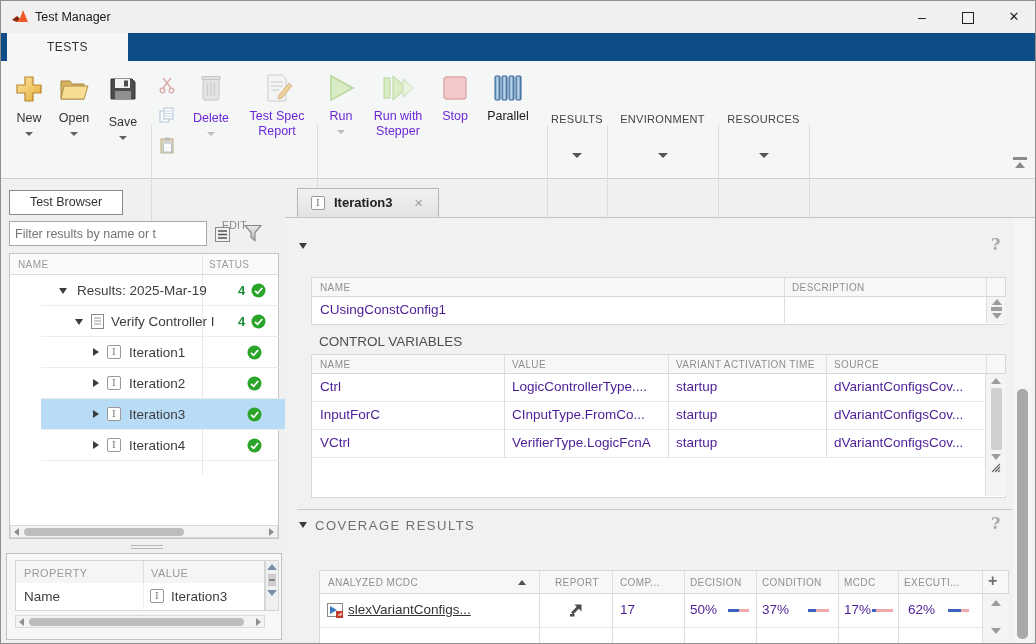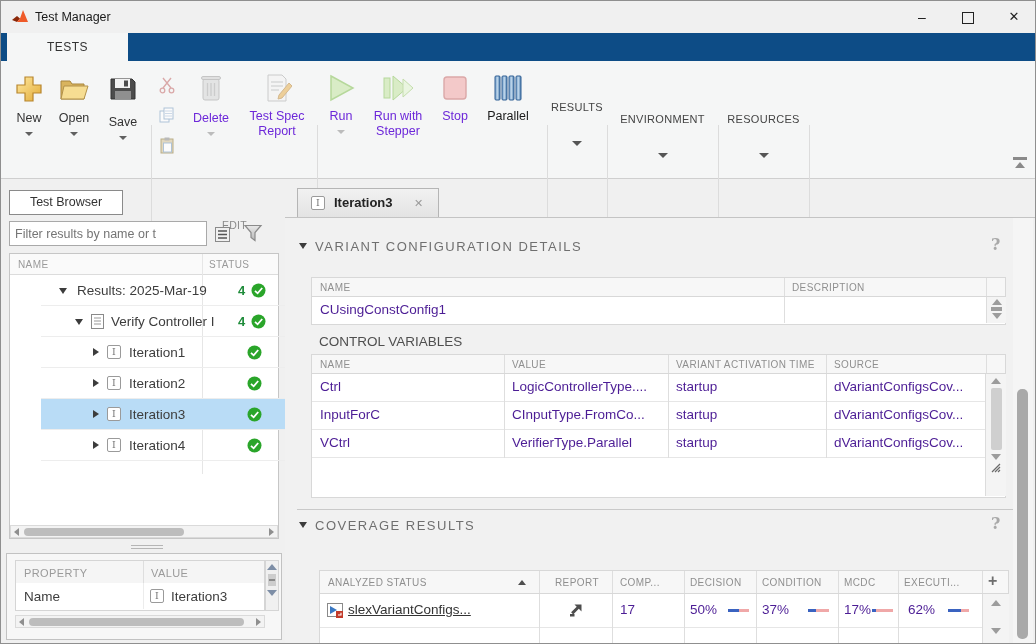--- a/index.html
+++ b/index.html
@@ -222,21 +222,21 @@
         <rect x="9" y="3" width="5" height="24" rx="1" fill="url(#pb)" stroke="#2f5f94"></rect>
         <rect x="16" y="3" width="5" height="24" rx="1" fill="url(#pb)" stroke="#2f5f94"></rect>
         <rect x="23" y="3" width="5" height="24" rx="1" fill="url(#pb)" stroke="#2f5f94"></rect>
       </svg>
       <div class="bigbtn-label" style="margin-top:2px;color:#1a1a1a">Parallel</div>
     </div>
     <div class="abs grouplabel" style="left:317px;width:228px">RUN</div>
     <div class="abs vsep" style="left:546px"></div>
 
     <div class="abs" style="left:546px;top:0;width:60px;height:118px">
-      <div class="grp-title" style="margin-top:40px">RESULTS</div>
+      <div class="grp-title" style="margin-top:52px">RESULTS</div>
       <div class="chev" style="margin:28px auto 0"></div>
     </div>
     <div class="abs vsep" style="left:606px"></div>
     <div class="abs" style="left:606px;top:0;width:111px;height:118px">
       <div class="grp-title" style="margin-top:52px">ENVIRONMENT</div>
       <div class="chev" style="margin:28px auto 0"></div>
     </div>
     <div class="abs vsep" style="left:717px"></div>
     <div class="abs" style="left:717px;top:0;width:91px;height:118px">
       <div class="grp-title" style="margin-top:52px">RESOURCES</div>
@@ -388,21 +388,20 @@
   <div class="abs tabline"></div>
 
   <div class="abs maintab">
     <span class="abs iter-ic" style="left:13px;top:7px"><span>I</span></span>
     <span class="abs nowrap" style="left:36px;top:0;line-height:28px;font-size:13px;font-weight:bold;color:#222">Iteration3</span>
     <span class="abs" style="left:116px;top:0;line-height:28px;font-size:11px;color:#9a9a9a">✕</span>
   </div>
 
   <div class="abs" style="left:298px;top:236px;width:700px;height:20px">
     <span class="abs car-d" style="left:0;top:6px"></span>
-    <span class="abs sechdr nowrap" style="left:16px;top:2px">VARIANT CONFIGURATION DETAILS</span>
   </div>
   <div class="abs helpq" style="left:990px;top:234px">?</div>
 
   <div class="abs tbl-h" style="left:310px;top:276px;width:695px;height:20px">
     <span class="abs tbl-ht" style="left:8px;top:4px">NAME</span>
     <span class="abs tbl-ht" style="left:480px;top:4px">DESCRIPTION</span>
     <div class="abs colline" style="left:472px;top:0;height:18px"></div>
     <div class="abs colline" style="left:674px;top:0;height:18px"></div>
   </div>
   <div class="abs whitebg" style="left:310px;top:296px;width:695px;height:28px">
@@ -441,21 +440,21 @@
     <div class="abs" style="left:0;top:28px;width:673px;height:28px">
       <span class="abs tbl-cell nowrap" style="left:8px;top:5px;width:178px">InputForC</span>
       <span class="abs tbl-cell nowrap" style="left:200px;top:5px;width:150px">CInputType.FromCo...</span>
       <span class="abs tbl-cell nowrap" style="left:364px;top:5px;width:144px">startup</span>
       <span class="abs tbl-cell nowrap" style="left:522px;top:5px;width:145px">dVariantConfigsCov...</span>
       <div class="abs rowline" style="left:0;top:27px;width:673px"></div>
     </div>
 
     <div class="abs" style="left:0;top:56px;width:673px;height:28px">
       <span class="abs tbl-cell nowrap" style="left:8px;top:5px;width:178px">VCtrl</span>
-      <span class="abs tbl-cell nowrap" style="left:200px;top:5px;width:150px">VerifierType.Parallel</span>
+      <span class="abs tbl-cell nowrap" style="left:200px;top:5px;width:150px">VerifierType.LogicFcnA</span>
       <span class="abs tbl-cell nowrap" style="left:364px;top:5px;width:144px">startup</span>
       <span class="abs tbl-cell nowrap" style="left:522px;top:5px;width:145px">dVariantConfigsCov...</span>
       <div class="abs rowline" style="left:0;top:27px;width:673px"></div>
     </div>
     <div class="abs colline" style="left:192px;top:0;height:84px"></div>
     <div class="abs colline" style="left:356px;top:0;height:84px"></div>
     <div class="abs colline" style="left:514px;top:0;height:84px"></div>
 
     <div class="abs scrollcol" style="left:673px;top:0;width:21px;height:122px">
       <div class="sa sa-u" style="margin:4px auto 0"></div>
@@ -469,21 +468,21 @@
 
   <div class="abs" style="left:296px;top:508px;width:716px;height:1px;background:#c9c9c9"></div>
 
   <div class="abs" style="left:298px;top:515px;width:700px;height:20px">
     <span class="abs car-d" style="left:0;top:6px"></span>
     <span class="abs sechdr nowrap" style="left:16px;top:2px">COVERAGE RESULTS</span>
   </div>
   <div class="abs helpq" style="left:990px;top:513px">?</div>
 
   <div class="abs tbl-h" style="left:318px;top:569px;width:690px;height:24px">
-    <span class="abs tbl-ht" style="left:8px;top:6px">ANALYZED STATUS</span>
+    <span class="abs tbl-ht" style="left:8px;top:6px">ANALYZED MCDC</span>
     <div class="abs sa" style="left:198px;top:9px;border-left:4.5px solid transparent;border-right:4.5px solid transparent;border-bottom:5.5px solid #4f4f4f"></div>
     <span class="abs tbl-ht" style="left:235px;top:6px">REPORT</span>
     <span class="abs tbl-ht" style="left:300px;top:6px">COMP...</span>
     <span class="abs tbl-ht" style="left:370px;top:6px">DECISION</span>
     <span class="abs tbl-ht" style="left:442px;top:6px">CONDITION</span>
     <span class="abs tbl-ht" style="left:524px;top:6px">MCDC</span>
     <span class="abs tbl-ht" style="left:584px;top:6px">EXECUTI...</span>
     <div class="abs" style="left:668px;top:1px;font-size:16px;font-weight:bold;color:#6e6e6e">+</div>
     <div class="abs colline" style="left:219px;top:0;height:22px"></div>
     <div class="abs colline" style="left:292px;top:0;height:22px"></div>

